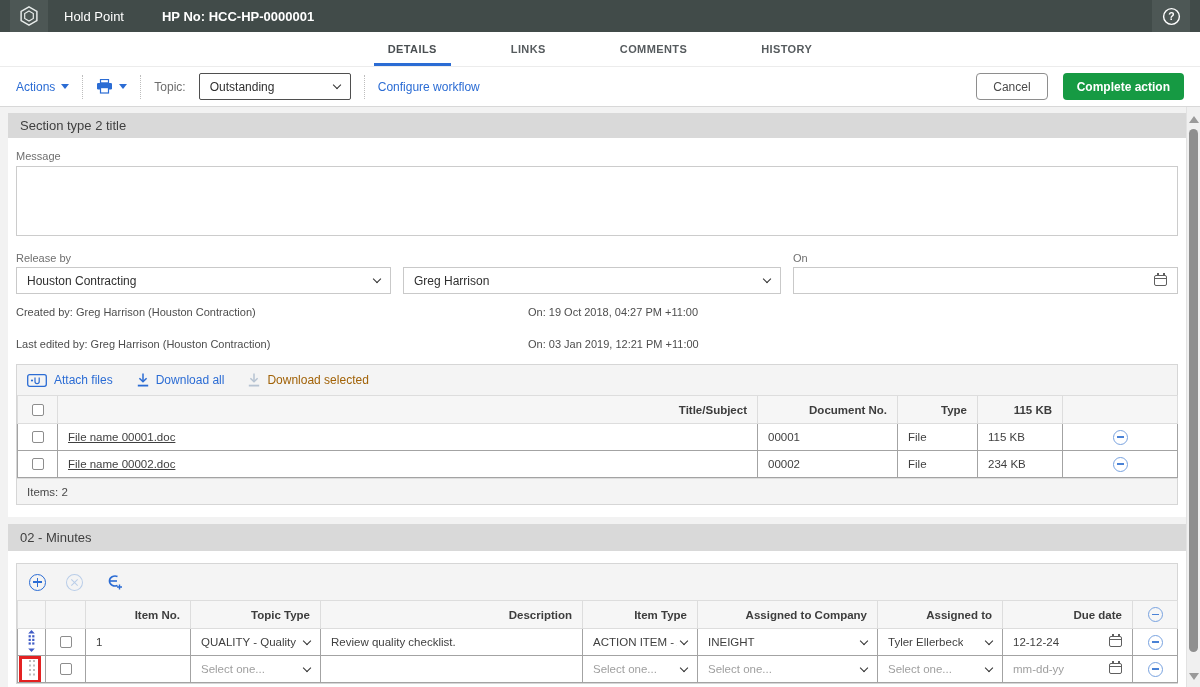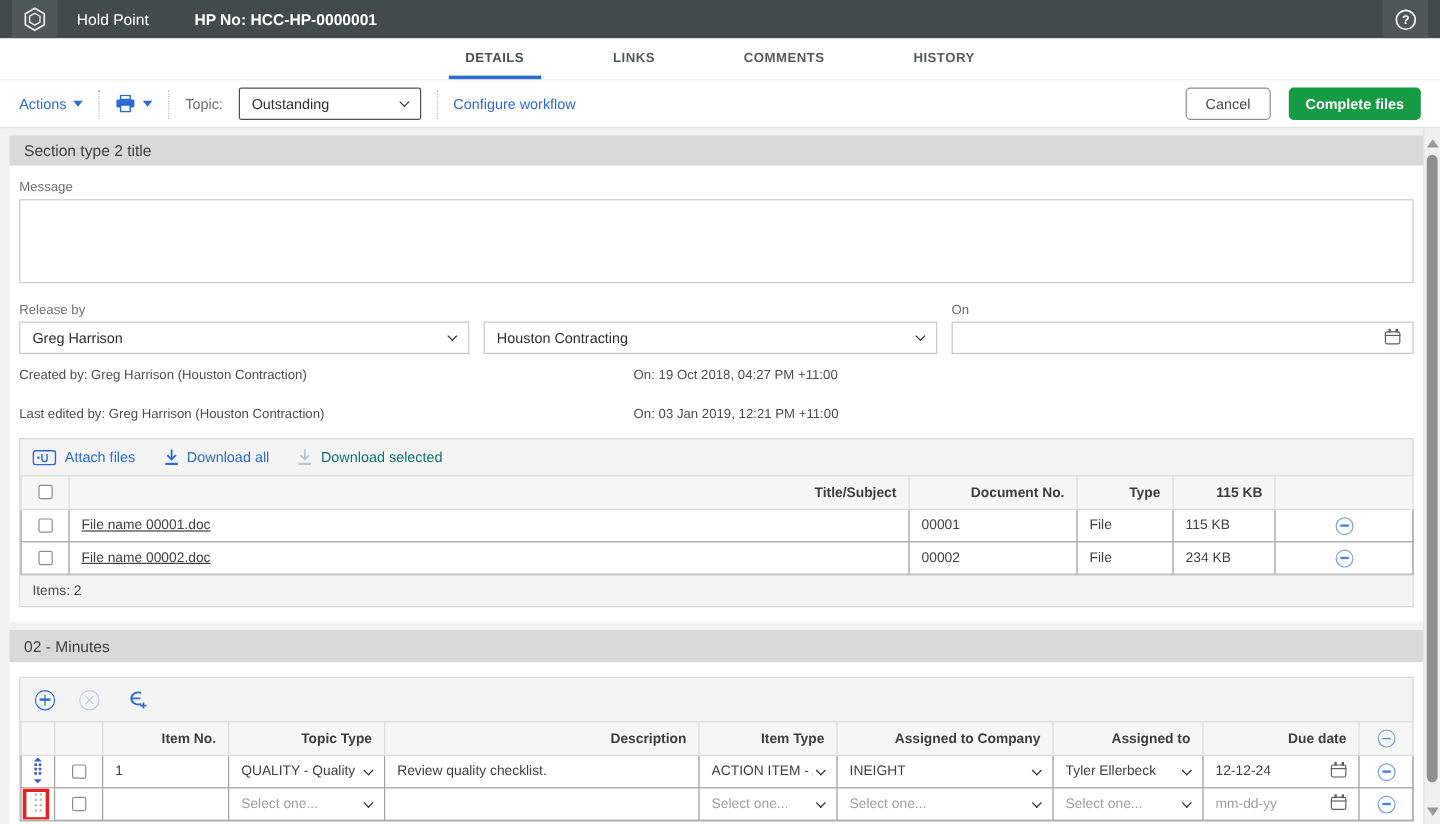--- a/index.html
+++ b/index.html
@@ -43,21 +43,21 @@
   textarea.message{width:100%;height:70px;border:1px solid #ccc;resize:none;margin-top:4px;font-family:inherit;font-size:12px;padding:6px;}
   .release-grid{display:grid;grid-template-columns:375px 378px 1fr;column-gap:12px;margin-top:12px;}
   .fake-select{height:27px;border:1px solid #c9c9c9;background:#fff;display:flex;align-items:center;justify-content:space-between;padding:0 10px;font-size:12px;color:#2f2f2f;cursor:pointer;margin-top:3px;overflow:hidden;}
   .fake-select .val{white-space:nowrap;overflow:hidden;}
   .date-input{height:27px;border:1px solid #c9c9c9;background:#fff;display:flex;align-items:center;justify-content:flex-end;padding:0 10px;margin-top:3px;cursor:text;}
   .meta{margin-top:12px;display:grid;grid-template-columns:512px auto;row-gap:20px;font-size:11px;color:#4d4d4d;}
   
   .panel{border:1px solid #d6d6d6;background:#f4f4f4;margin-top:14px;}
   .attach-toolbar{height:30px;display:flex;align-items:center;gap:24px;padding:0 10px;}
   .tool-link{display:flex;align-items:center;gap:7px;font-size:12px;color:#2b6cd4;cursor:pointer;}
-  .tool-link.disabled{color:#0f766e;cursor:default;}
+  .tool-link.disabled{color:#a16207;cursor:default;}
   table{border-collapse:collapse;width:100%;font-size:11.5px;table-layout:fixed;}
   th{font-weight:bold;color:#3d3d3d;text-align:right;background:#f6f6f6;border:1px solid #ddd;height:28px;padding:0 10px;}
   td{background:#fff;border:1px solid #a3a3a3;height:27px;padding:0 10px;color:#3f3f3f;overflow:hidden;white-space:nowrap;}
   .c-center{text-align:center;padding:0;}
   .cb{display:inline-block;width:12px;height:12px;border:1.4px solid #8d8d8d;border-radius:2px;background:#fff;vertical-align:middle;cursor:pointer;}
   .file-link{color:#3f3f3f;text-decoration:underline;cursor:pointer;}
   .minus{display:inline-block;width:15px;height:15px;border:1.4px solid #79a3e0;border-radius:50%;position:relative;vertical-align:middle;cursor:pointer;}
   .minus::before{content:"";position:absolute;left:3px;right:3px;top:50%;height:1.6px;margin-top:-0.8px;background:#4a82d6;}
   .panel-footer{height:26px;display:flex;align-items:center;padding:0 10px;font-size:11.5px;color:#4a4a4a;background:#f4f4f4;border-top:1px solid #ddd;}
   
@@ -139,45 +139,45 @@
   <div class="status-select">
     <span class="val">Outstanding</span>
     <span class="chev"></span>
   </div>
   <span class="dot-sep"></span>
   <span class="blue-link">
     <span>Configure workflow</span>
   </span>
   <span class="bar-spacer"></span>
   <button class="btn-cancel">Cancel</button>
-  <button class="btn-green">Complete files</button>
+  <button class="btn-green">Complete action</button>
 </div>
 
 <div class="content">
   <div class="content-inner">
 
     <div class="section-bar">
       <span>Section type 2 title</span>
     </div>
 
     <div class="section-body">
       <label class="small-label">Message</label>
       <textarea class="message" style=""></textarea>
 
       <div class="release-grid">
         <label class="small-label">Release by</label>
         <span></span>
         <label class="small-label">On</label>
 
         <div class="fake-select">
-          <span class="val">Greg Harrison</span>
+          <span class="val">Houston Contracting</span>
           <span class="chev"></span>
         </div>
         <div class="fake-select">
-          <span class="val">Houston Contracting</span>
+          <span class="val">Greg Harrison</span>
           <span class="chev"></span>
         </div>
         <div class="date-input">
           <span class="cal"></span>
         </div>
       </div>
 
       <div class="meta">
         <span>Created by: Greg Harrison (Houston Contraction)</span>
         <span>On: 19 Oct 2018, 04:27 PM +11:00</span>

